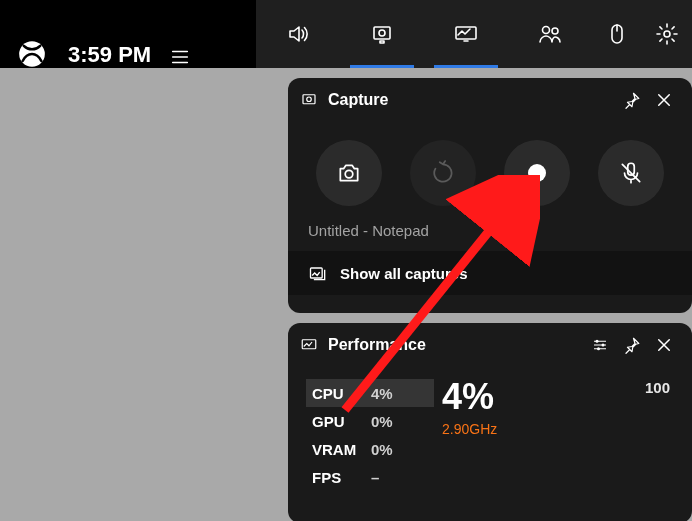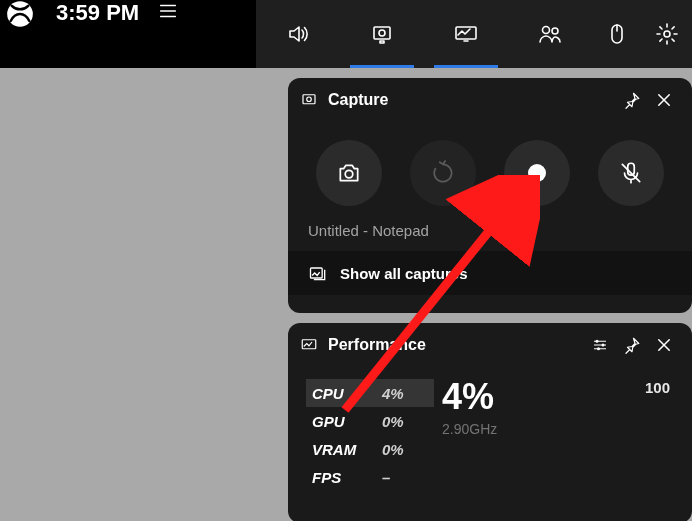--- a/index.html
+++ b/index.html
@@ -1,20 +1,20 @@
 <!DOCTYPE html>
 <html><head>
 <meta charset="utf-8">
 <style>
 * { margin: 0; padding: 0; box-sizing: border-box; font-family: "Segoe UI", Arial, sans-serif; }
 body { width: 692px; height: 521px; background: #a9a9a9; overflow: hidden; position: relative; }
 
 
 .topbar { position: absolute; top: 0; left: 0; width: 692px; height: 68px; background: #000; display: flex; align-items: center; }
-.topbar-left { display: flex; align-items: flex-start; gap: 18px; padding-left: 6px; width: 267px; height: 68px; }
+.topbar-left { display: flex; align-items: flex-end; gap: 18px; padding-left: 18px; width: 267px; height: 68px; }
 .clock { color: #fff; font-size: 22px; font-weight: 700; margin-left: 4px; }
 .topbar-icons { display: flex; align-items: center; height: 68px; background: #1f1f1f; }
 .top-icon { width: 84px; height: 68px; display: flex; align-items: center; justify-content: center; position: relative; }
 .top-icon.narrow { width: 50px; }
 .top-icon.active::after { content: ""; position: absolute; bottom: 0; left: 10px; right: 10px; height: 3px; background: #2f7ae5; }
 .top-icon svg, .topbar-left svg { display: block; }
 .top-icon .str, .topbar-left .str { stroke: #fff; fill: none; stroke-width: 1.6; stroke-linecap: round; stroke-linejoin: round; }
 
 
 .panel { position: absolute; background: rgba(22,22,22,0.97); color: #fff; border-radius: 12px; }
@@ -28,27 +28,27 @@
 .circle-btn { width: 66px; height: 66px; border-radius: 50%; background: rgba(255,255,255,0.08); display: flex; align-items: center; justify-content: center; cursor: pointer; }
 .circle-btn.disabled { opacity: 0.5; }
 .rec-dot { width: 18px; height: 18px; border-radius: 50%; background: #fff; }
 
 .capture-subtitle { color: #a3a3a3; font-size: 15px; padding: 6px 20px 12px; }
 .capture-footer { background: rgba(0,0,0,0.3); padding: 12px 20px; display: flex; align-items: center; gap: 12px; font-size: 15px; font-weight: 600; }
 
 .panel-perf { left: 288px; top: 323px; width: 404px; height: 200px; }
 .perf-body { display: flex; padding: 12px 18px 0; }
 .stat-col { width: 128px; }
-.stat-row { display: flex; gap: 20px; font-size: 15px; font-weight: 600; height: 28px; align-items: center; padding-left: 6px; font-style: italic; }
+.stat-row { display: flex; gap: 9px; font-size: 15px; font-weight: 600; height: 28px; align-items: center; padding-left: 6px; }
 .stat-row.sel { background: rgba(255,255,255,0.12); }
 .stat-label { width: 50px; color: #fff; }
 .stat-val { color: #d0d0d0; }
 .big-col { margin-left: 8px; }
 .big-val { font-size: 36px; font-weight: 700; line-height: 1; margin-bottom: 6px; }
-.sub-val { font-size: 14px; color: #737373; }
+.sub-val { font-size: 14px; color: #f97316; }
 .right-col { margin-left: auto; font-size: 15px; color: #e6e6e6; padding-right: 4px; font-weight: bold; }
 
 
 .arrow-svg { position: absolute; left: 320px; top: 175px; width: 220px; height: 245px; pointer-events: none; }
 </style>
 </head>
 <body>
 
 <div class="topbar">
   <div class="topbar-left">

